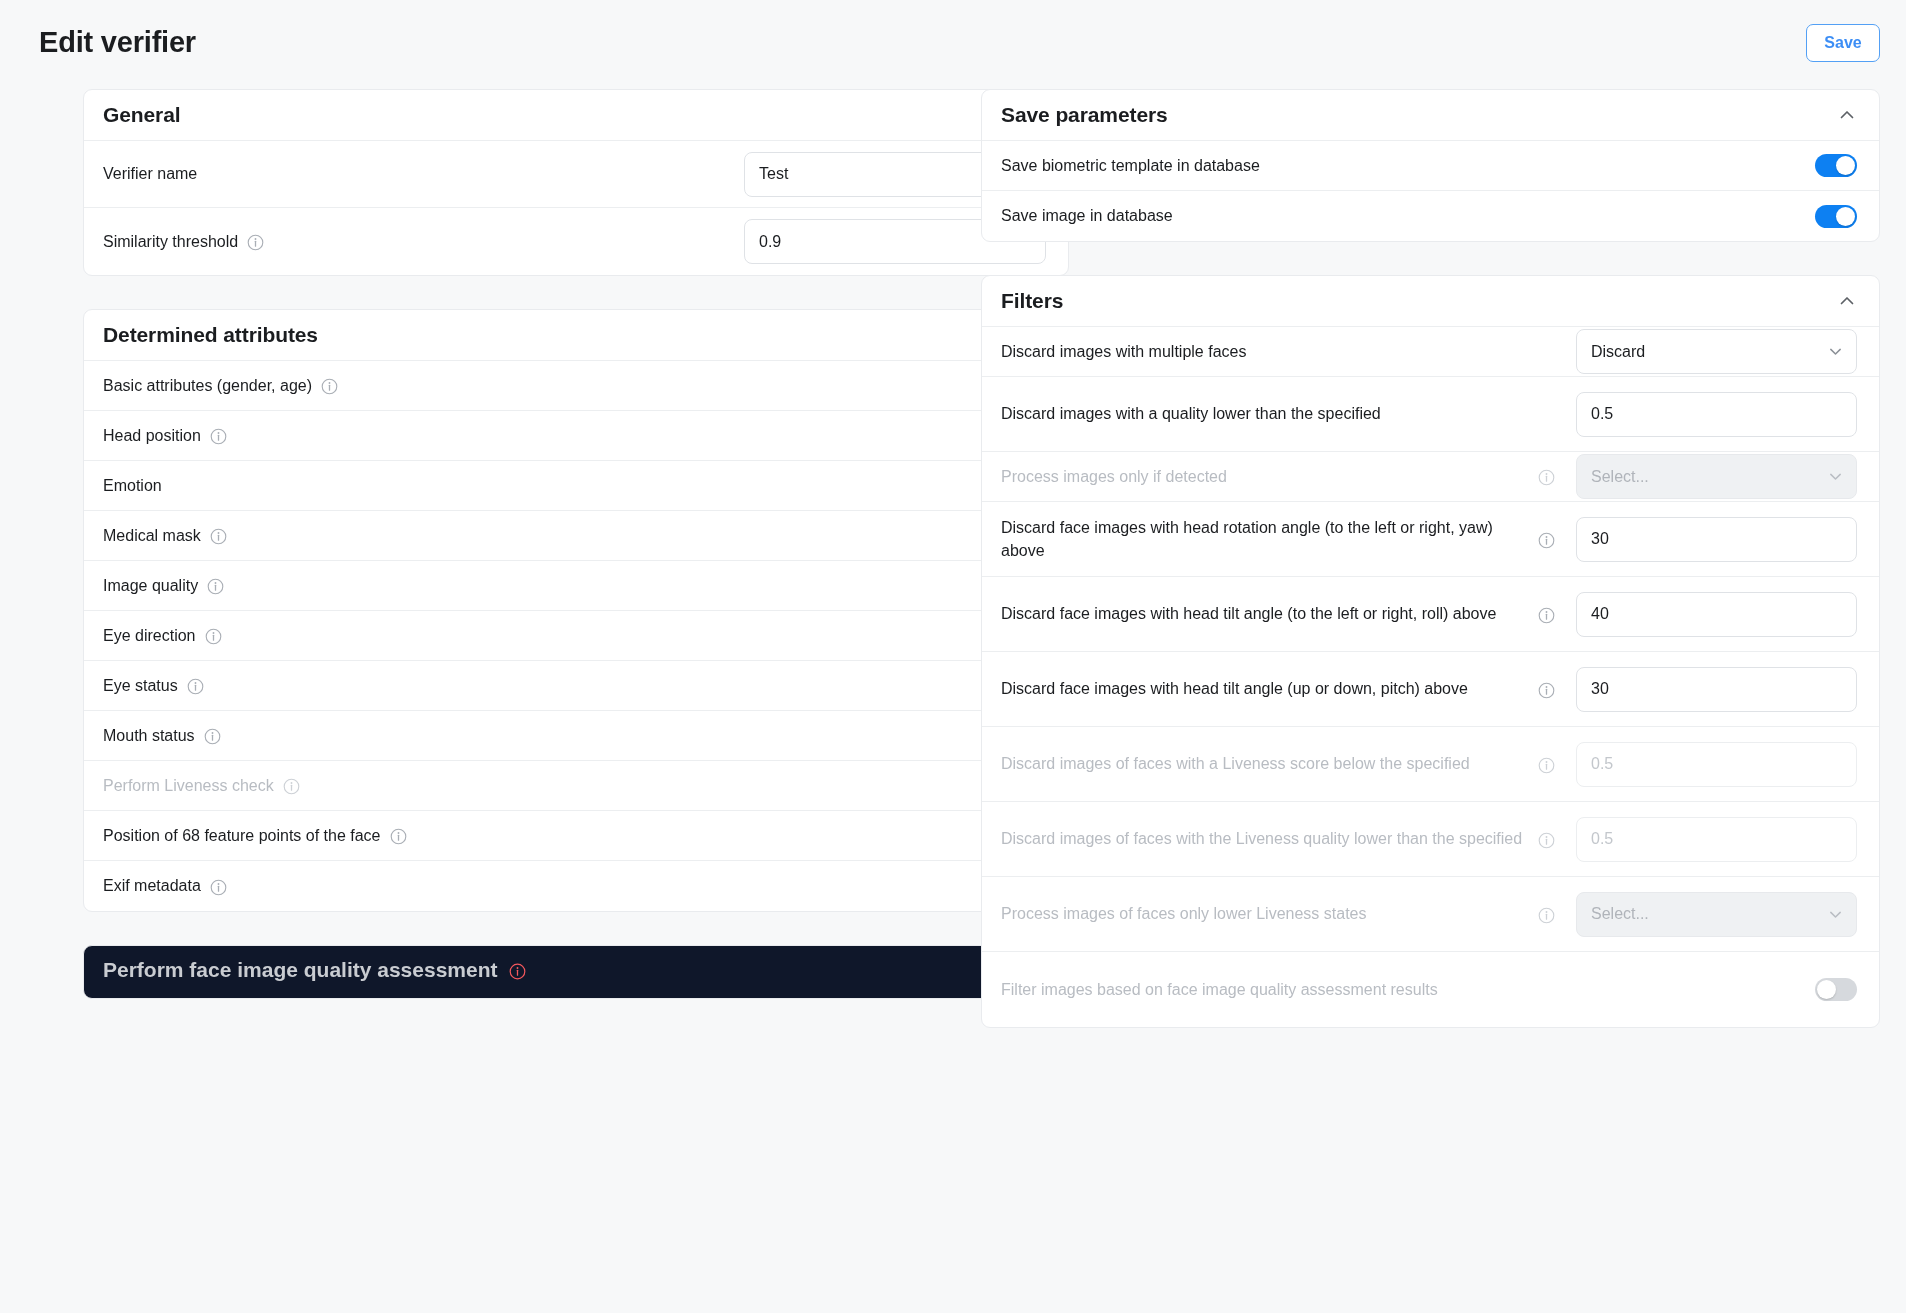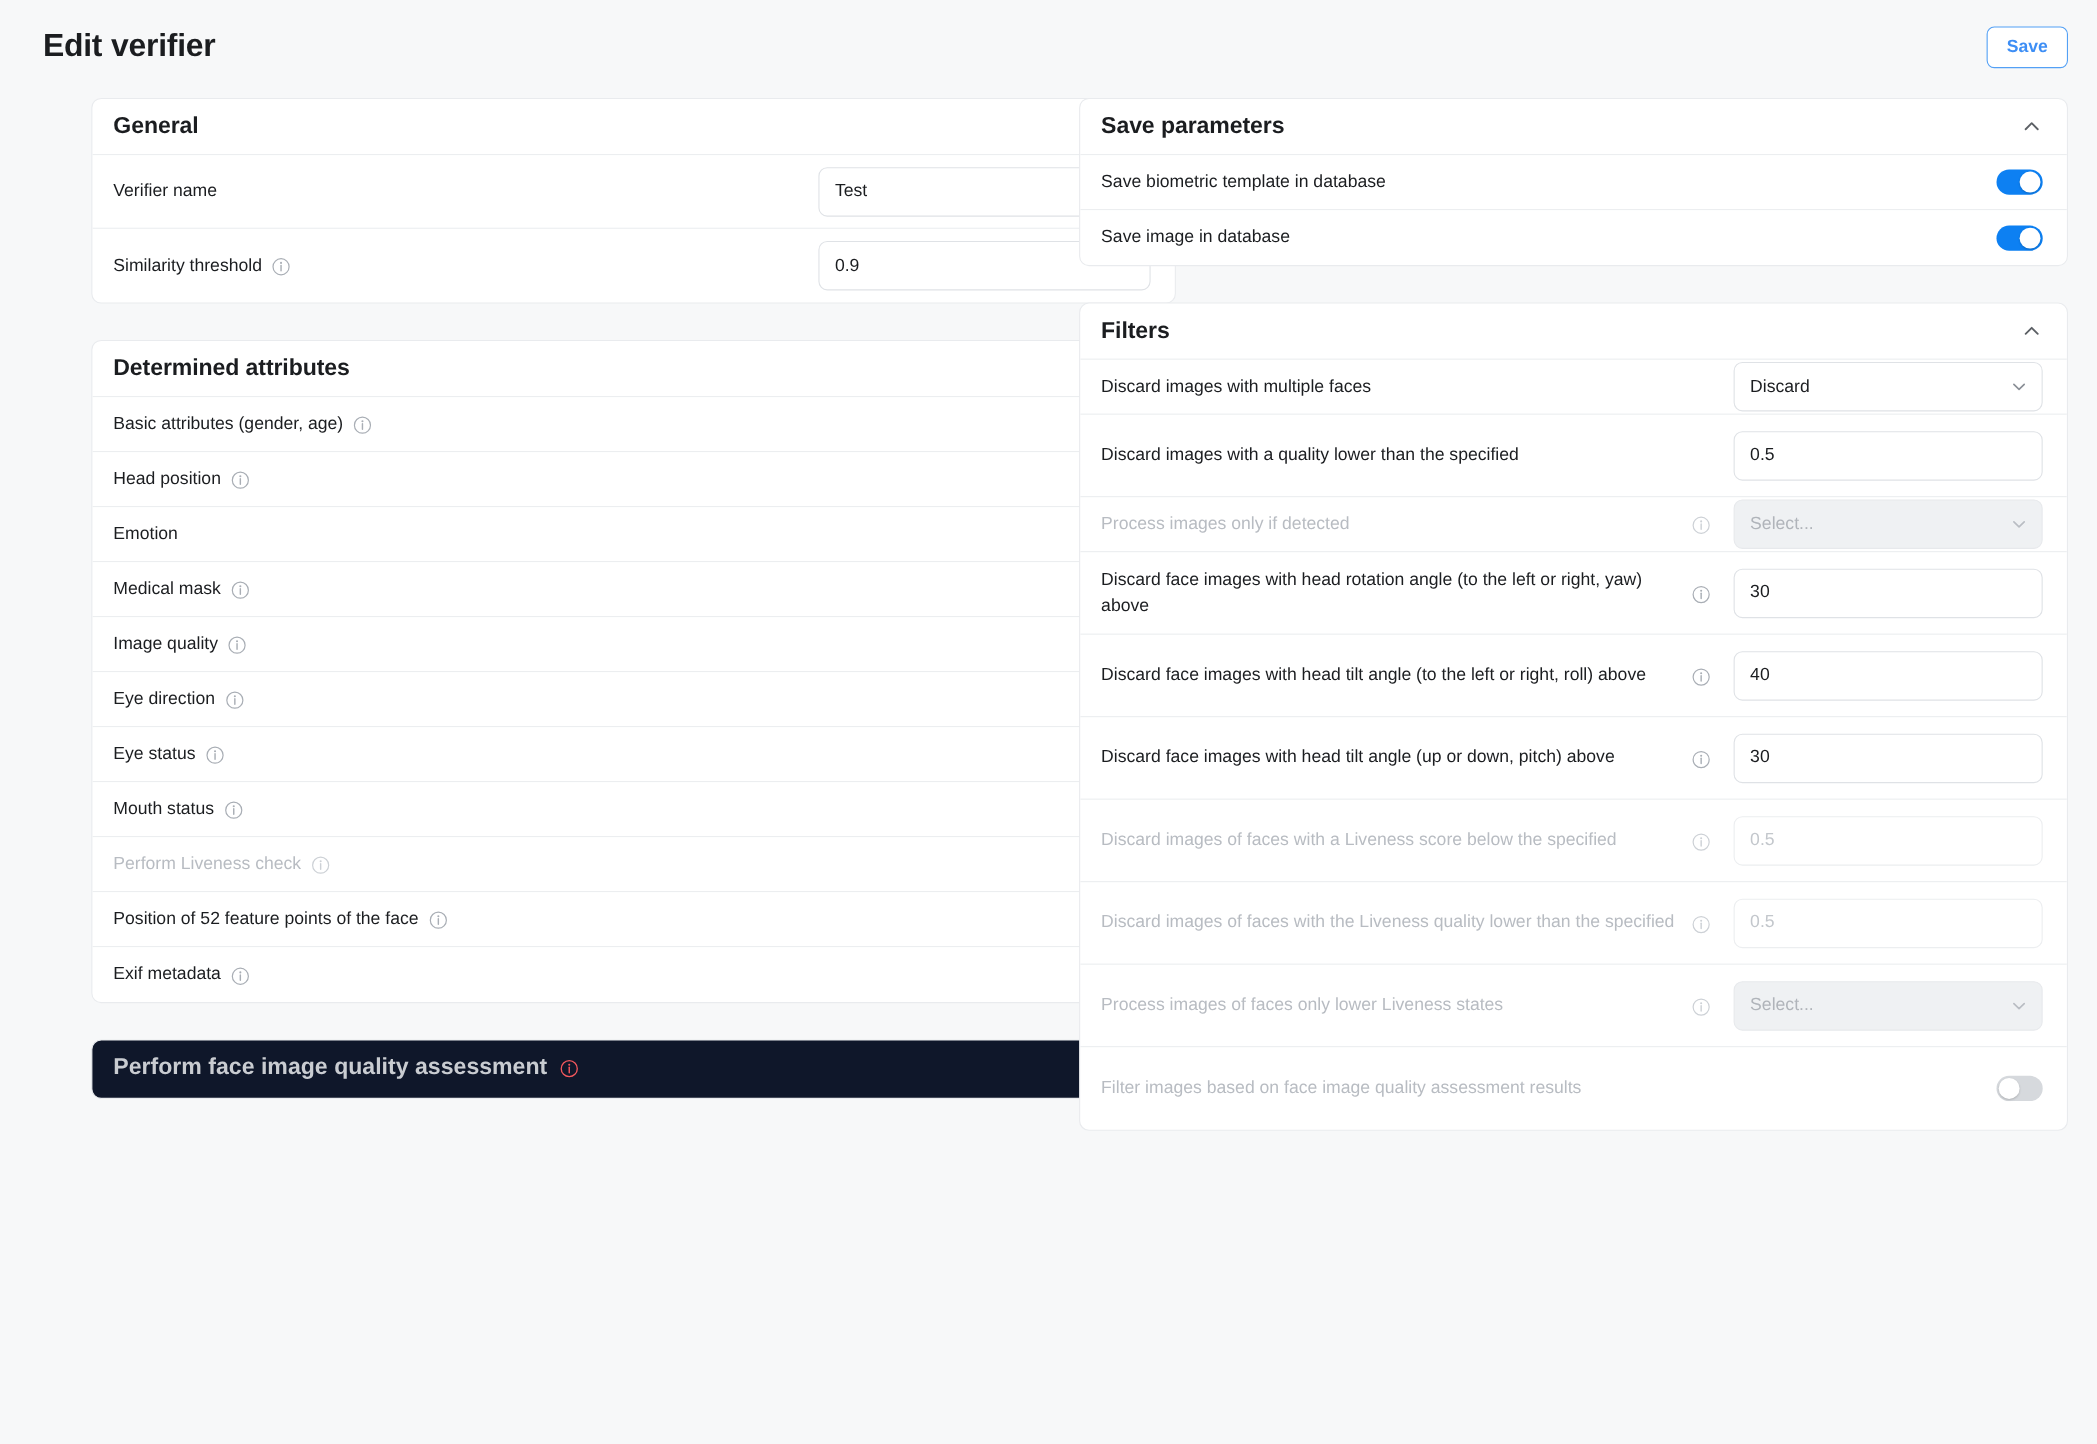--- a/index.html
+++ b/index.html
@@ -328,21 +328,21 @@
                   <path d="M8.5 7.3 V12.2" stroke="#cdd1d6" stroke-width="1.3" stroke-linecap="round"></path>
                 </svg>
               </span>
             </div>
             <div class="toggle off-disabled">
               <span class="knob"></span>
             </div>
           </div>
           <div class="row">
             <div class="row-label">
-              <span class="row-label-text">Position of 52 feature points of the face</span>
+              <span class="row-label-text">Position of 68 feature points of the face</span>
               <span class="info-icon">
                 <svg viewBox="0 0 17 17" width="17" height="17">
                   <circle cx="8.5" cy="8.5" r="7.3" fill="none" stroke="#a9aeb5" stroke-width="1.1"></circle>
                   <circle cx="8.5" cy="5" r="0.95" fill="#a9aeb5"></circle>
                   <path d="M8.5 7.3 V12.2" stroke="#a9aeb5" stroke-width="1.3" stroke-linecap="round"></path>
                 </svg>
               </span>
             </div>
             <div class="toggle">
               <span class="knob"></span>

